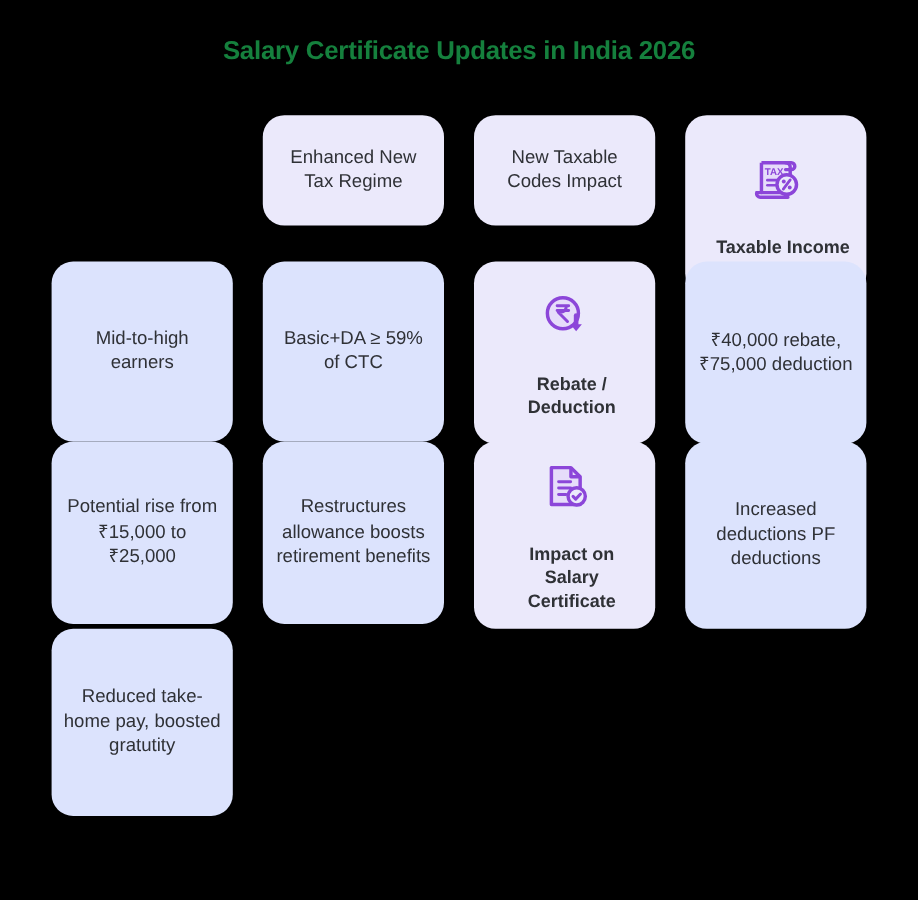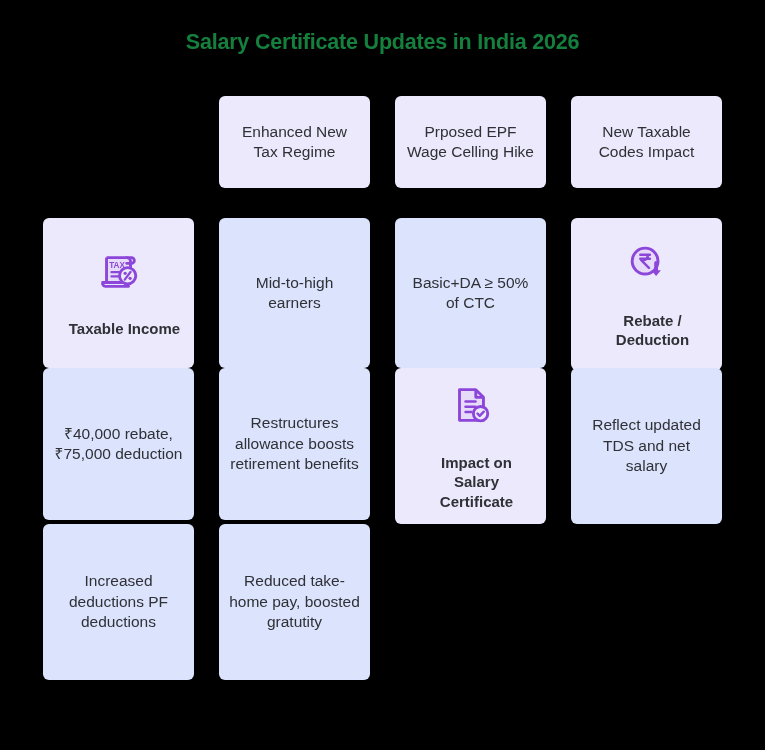--- a/index.html
+++ b/index.html
@@ -44,21 +44,21 @@
     grid-template-columns: 151px 151px 151px 151px;
     grid-template-rows: 92px 150px 152px 156px;
     column-gap: 25px;
     row-gap: 6px;
   }
 
   
   .grid { grid-template-columns: 151px 151px 151px 151px; }
 
   .cell {
-    border-radius: 6px;
+    border-radius: 18px;
     display: flex;
     flex-direction: column;
     align-items: center;
     justify-content: center;
     text-align: center;
     padding: 8px 10px;
     font-size: 15.5px;
     line-height: 1.32;
     color: #2f3136;
     font-weight: 500;
@@ -125,23 +125,20 @@
   <div class="title">Salary Certificate Updates in India 2026</div>
 
   <div class="grid">
 
     <div class="cell empty"></div>
 
     <div class="cell header">
       <span>Enhanced New Tax Regime</span>
     </div>
 
-    <div class="cell header">
-      <span>Prposed EPF Wage Celling Hike</span>
-    </div>
 
     <div class="cell header">
       <span>New Taxable Codes Impact</span>
     </div>
 
     <div class="cell rowlabel row1">
       <span class="icon-wrap">
         <svg width="46" height="46" viewBox="0 0 48 48" fill="none">
 
           <path d="M11 10h22v26H11z" fill="#e6dcfa"></path>
@@ -165,41 +162,44 @@
       </span>
       <span class="rowlabel-text">Taxable Income</span>
     </div>
 
 
     <div class="cell body row1">
       <span>Mid-to-high earners</span>
     </div>
 
     <div class="cell body row1">
-      <span>Basic+DA ≥ 50% of CTC</span>
+      <span>Basic+DA ≥ 59% of CTC</span>
     </div>
 
     <div class="cell rowlabel row2">
       <span class="icon-wrap">
         <svg width="46" height="46" viewBox="0 0 48 48" fill="none">
           <circle cx="22" cy="22" r="13.5" fill="#e6dcfa" stroke="#8c46d9" stroke-width="3"></circle>
 
           <path d="M17 15.5h10M17 19.5h10M25 15.5c0 4-2.6 5.6-6 5.6h-1l8 8" stroke="#8c46d9" stroke-width="2.6" stroke-linecap="round" stroke-linejoin="round" fill="none"></path>
 
           <path d="M33.5 24v9" stroke="#8c46d9" stroke-width="4" stroke-linecap="round"></path>
           <path d="M28.5 31.5l5 6 5-6z" fill="#8c46d9"></path>
         </svg>
       </span>
       <span class="rowlabel-text">Rebate / Deduction</span>
     </div>
 
     <div class="cell body row2">
       <span>₹40,000 rebate, ₹75,000 deduction</span>
     </div>
 
+    <div class="cell body row2">
+      <span>Potential rise from ₹15,000 to ₹25,000</span>
+    </div>
 
     <div class="cell body row2">
       <span>Restructures allowance boosts retirement benefits</span>
     </div>
 
     <div class="cell rowlabel row3">
       <span class="icon-wrap">
         <svg width="46" height="46" viewBox="0 0 48 48" fill="none">
           <path d="M12 8h17l8 8v24H12z" fill="#e6dcfa"></path>
           <path d="M12 8h17l8 8v24H12z" stroke="#8c46d9" stroke-width="3" stroke-linejoin="round" fill="none"></path>
@@ -207,23 +207,20 @@
           <rect x="17" y="19" width="13" height="2.6" rx="1.3" fill="#8c46d9"></rect>
           <rect x="17" y="24.5" width="13" height="2.6" rx="1.3" fill="#8c46d9"></rect>
           <rect x="17" y="30" width="9" height="2.6" rx="1.3" fill="#8c46d9"></rect>
           <circle cx="34" cy="33" r="7.5" fill="#ebe9fb" stroke="#8c46d9" stroke-width="3"></circle>
           <path d="M30.8 33l2.3 2.4 4.2-4.4" stroke="#8c46d9" stroke-width="2.6" stroke-linecap="round" stroke-linejoin="round" fill="none"></path>
         </svg>
       </span>
       <span class="rowlabel-text">Impact on Salary Certificate</span>
     </div>
 
-    <div class="cell body row3">
-      <span>Reflect updated TDS and net salary</span>
-    </div>
 
     <div class="cell body row3">
       <span>Increased deductions PF deductions</span>
     </div>
 
     <div class="cell body row3">
       <span>Reduced take-home pay, boosted gratutity</span>
     </div>
 
   </div>

